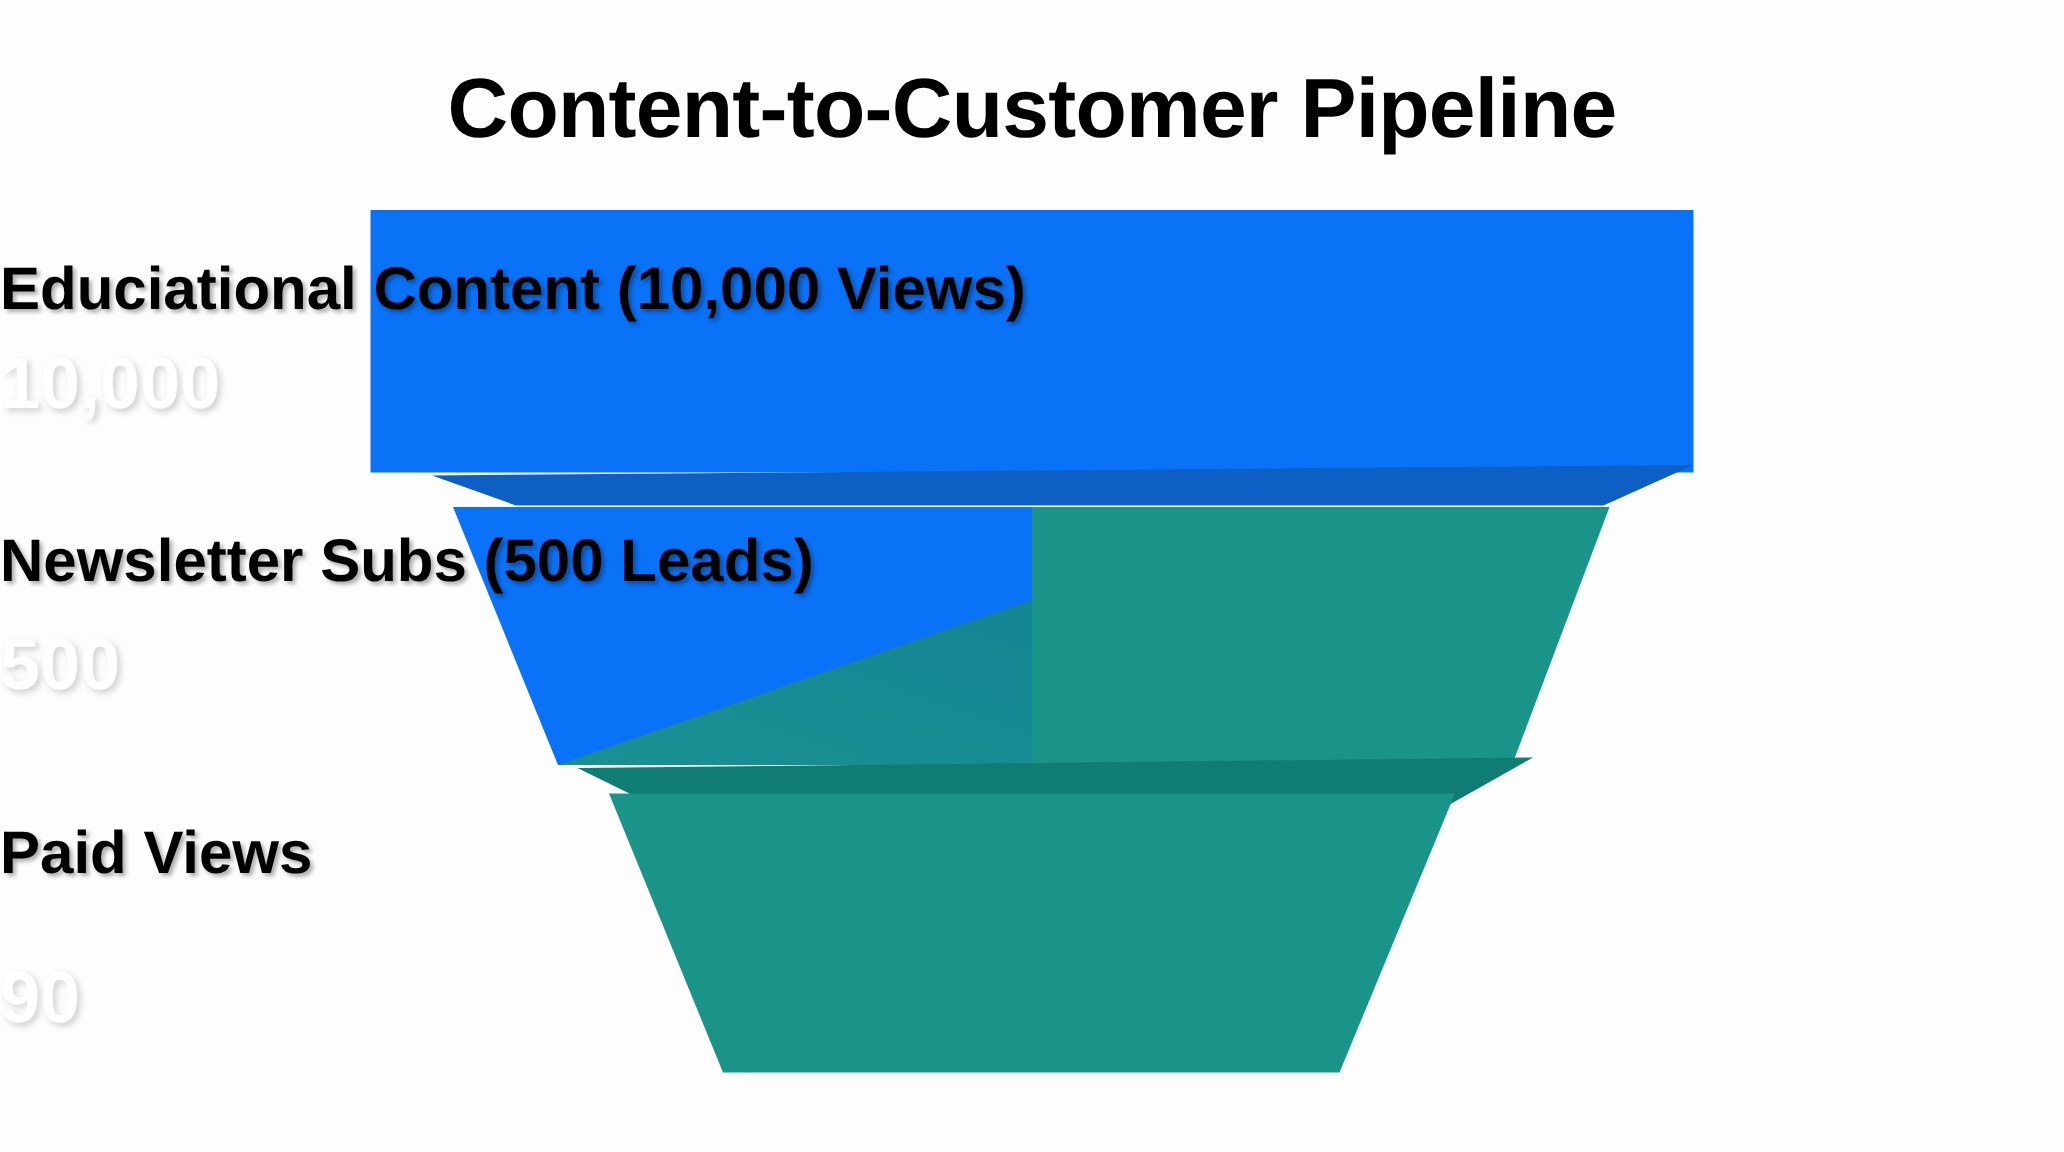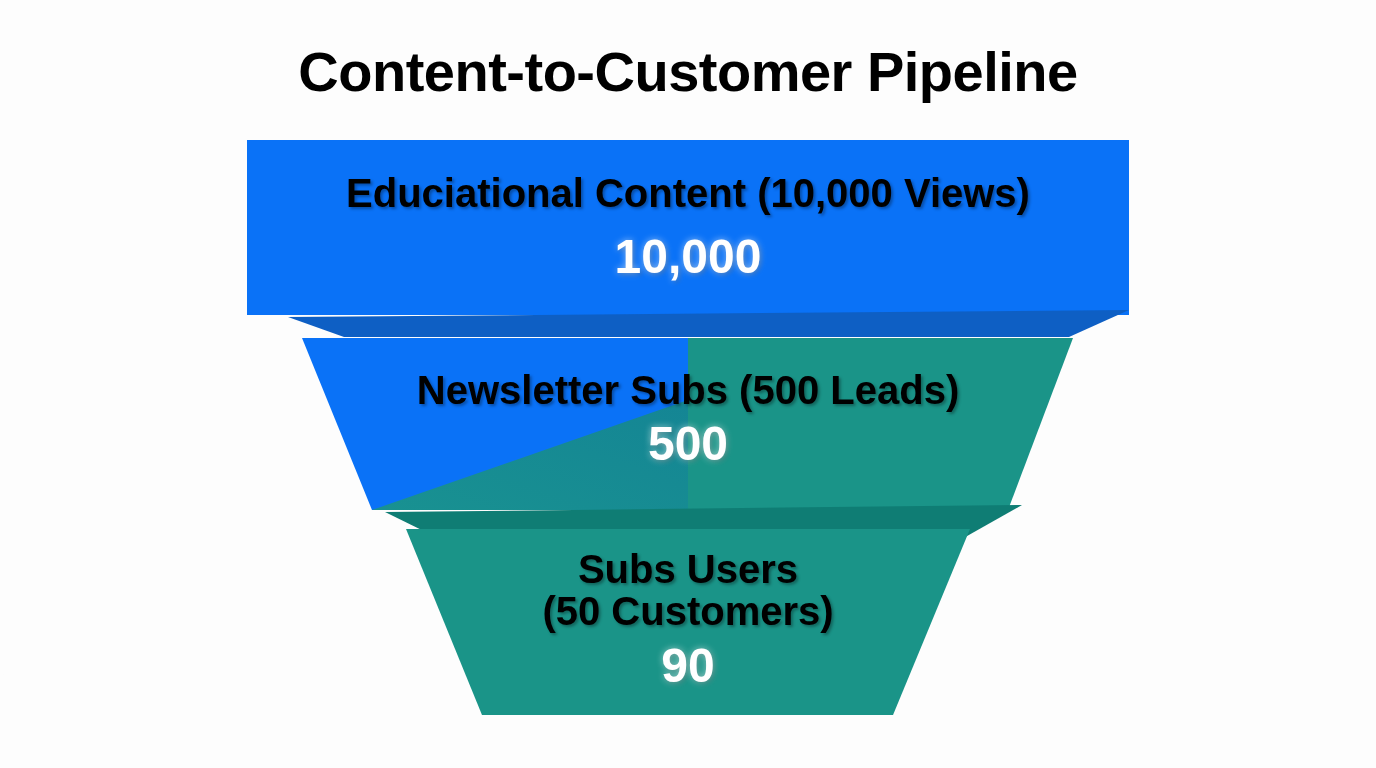--- a/index.html
+++ b/index.html
@@ -54,21 +54,20 @@
     left: 0;
     top: 0;
     width: 1376px;
     height: 768px;
     pointer-events: none;
   }
 
   .seg-text {
     position: absolute;
     width: 1376px;
-    text-align: center;
     line-height: 1.06;
   }
 
   .seg-label {
     font-size: 40px;
     font-weight: bold;
     color: #000000;
     text-shadow: 2px 2px 3px rgba(0,0,0,0.32);
     white-space: nowrap;
   }
@@ -81,21 +80,21 @@
     font-size: 48px;
     font-weight: bold;
     color: #ffffff;
     text-shadow: 0 0 7px rgba(255,255,255,0.55), 2px 2px 4px rgba(0,0,0,0.22);
   }
 
   
   #stage-1-label { top: 172px; }
   #stage-1-value { top: 232px; }
   
-  #stage-2-label { top: 369px; }
+  #stage-2-label { top: 353px; }
   #stage-2-value { top: 419px; }
   
   #stage-3-label { top: 548px; }
   #stage-3-value { top: 641px; }
 </style>
 </head>
 <body>
 
 <div id="funnel-page" style="background: rgb(253, 253, 253);">
 
@@ -128,19 +127,18 @@
 
   <div id="funnel-labels">
 
     <div id="stage-1-label" class="seg-text seg-label">Educiational Content (10,000 Views)</div>
     <div id="stage-1-value" class="seg-text seg-value">10,000</div>
 
     <div id="stage-2-label" class="seg-text seg-label">Newsletter Subs (500 Leads)</div>
     <div id="stage-2-value" class="seg-text seg-value">500</div>
 
     <div id="stage-3-label" class="seg-text seg-label two-line">
-      <div>Subs Users</div>
-      <div>(50 Customers)</div>
+      <div>Paid Views</div>
     </div>
     <div id="stage-3-value" class="seg-text seg-value">90</div>
 
   </div>
 </div>
 
 </body></html>

